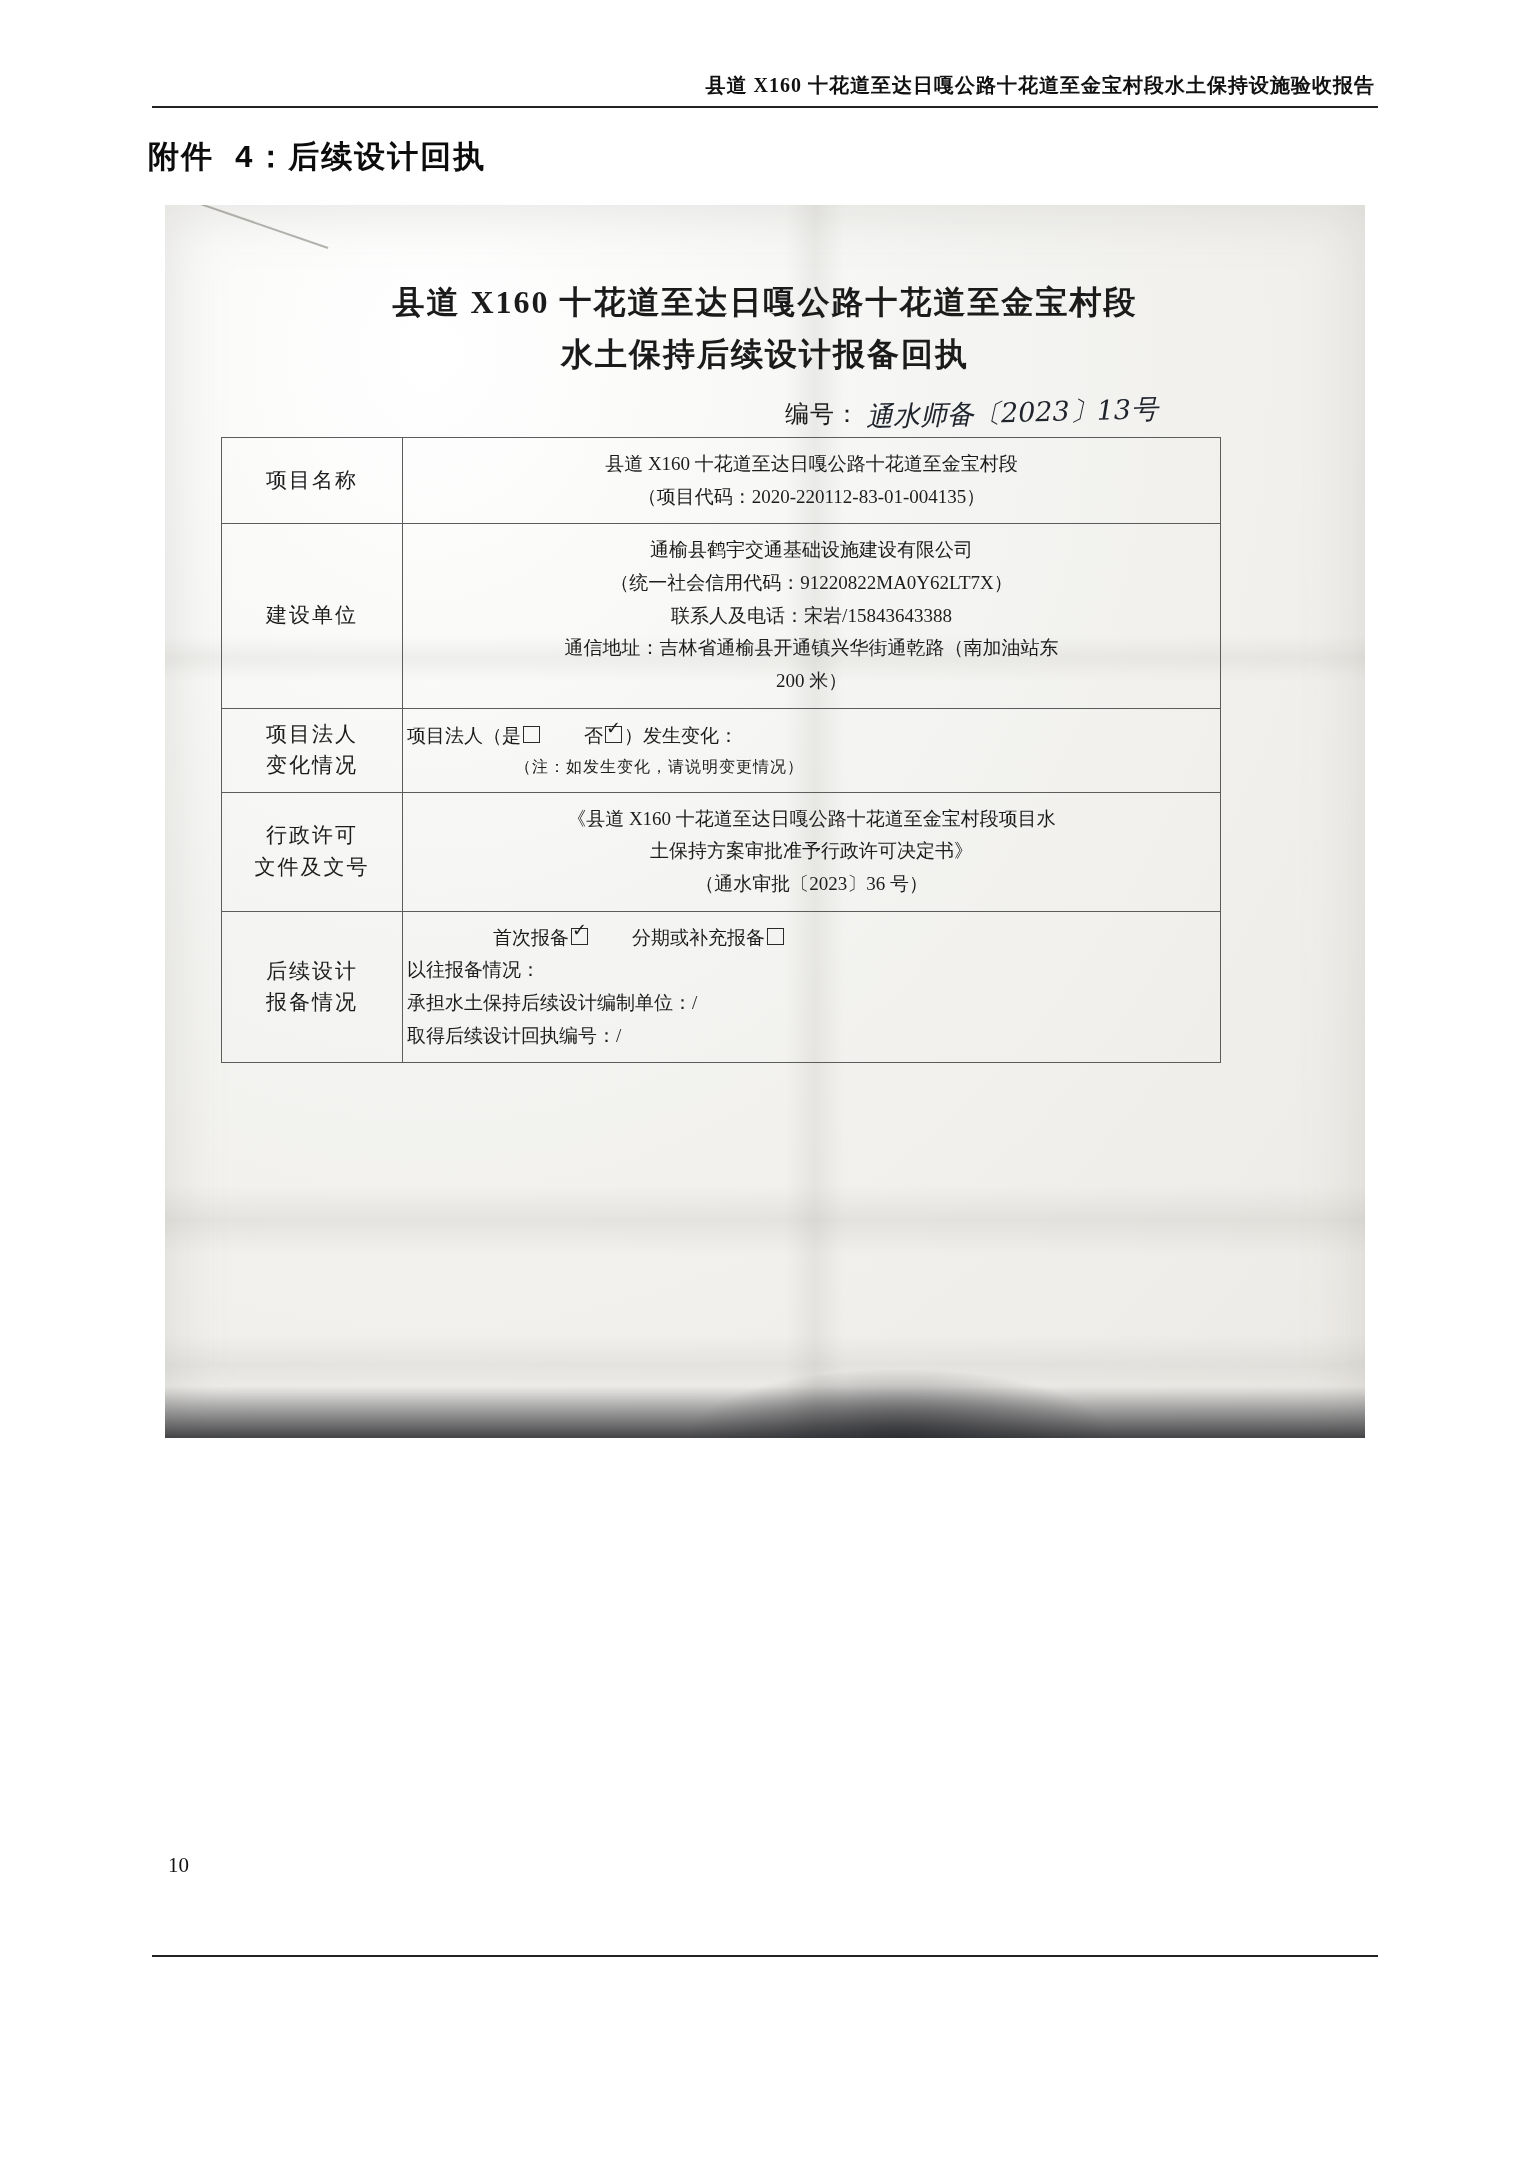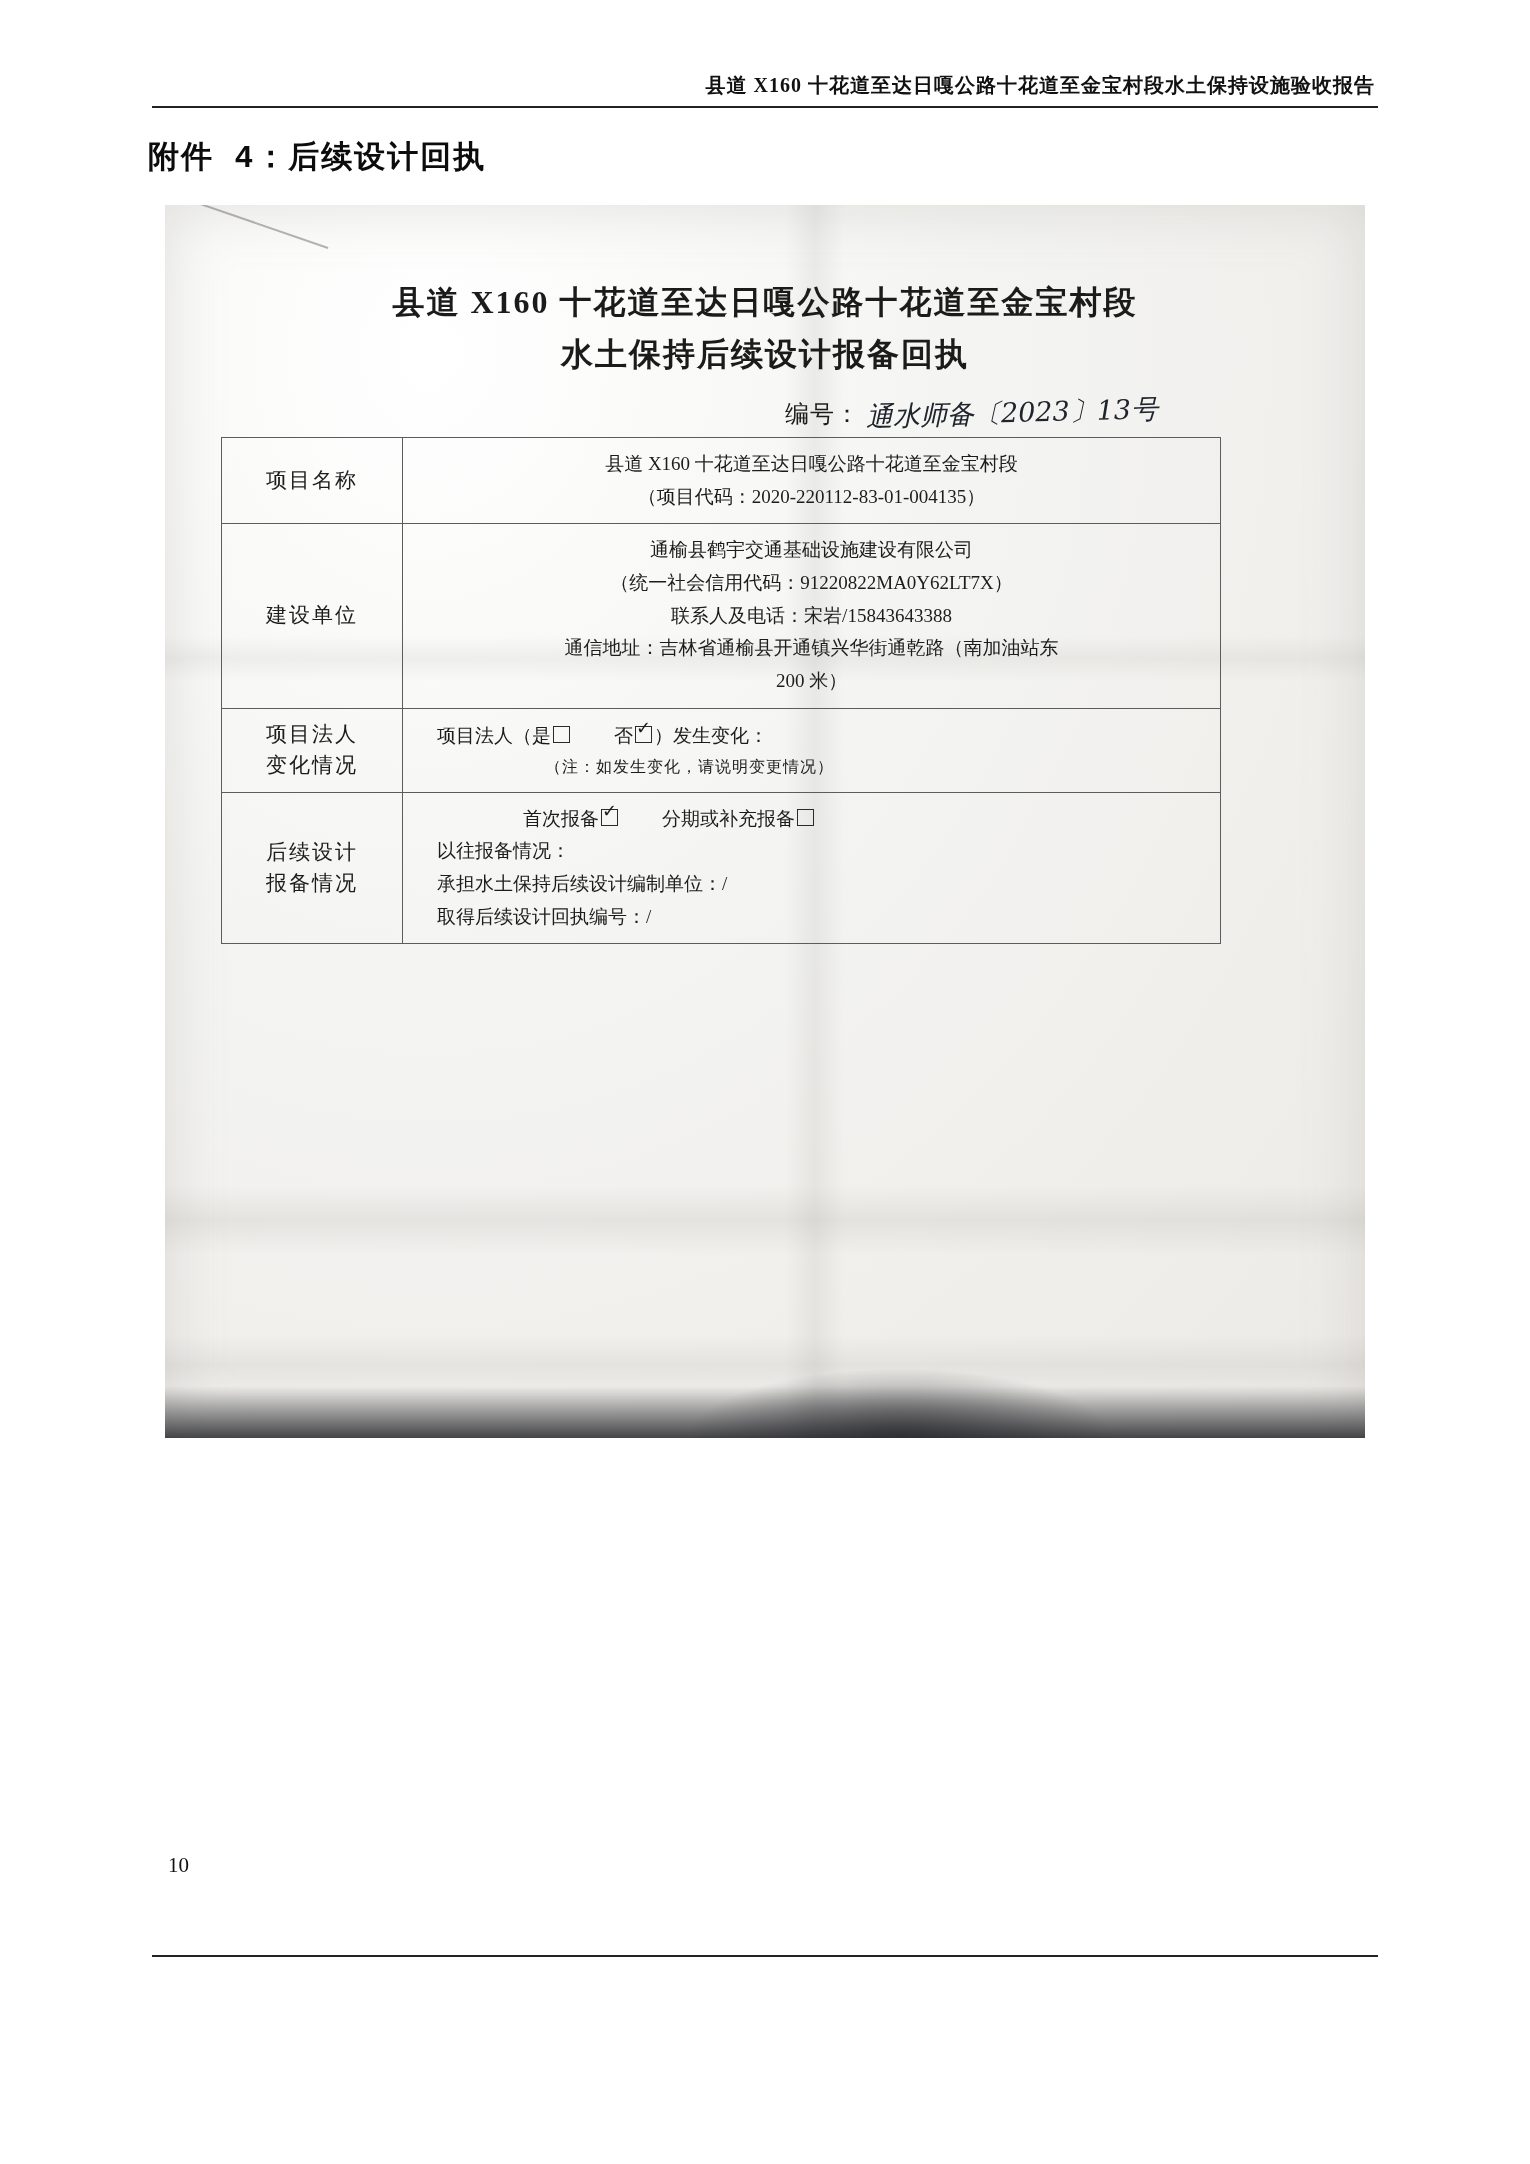--- a/index.html
+++ b/index.html
@@ -154,21 +154,21 @@
     text-align: center;
     font-size: 21px;
     letter-spacing: 2px;
     line-height: 1.5;
   }
   .rcpt-table td.value {
     text-align: center;
   }
   .rcpt-table td.value.left {
     text-align: left;
-    padding-left: 34px;
+    padding-left: 4px;
   }
   .vline { display: block; }
   .vline.small { font-size: 16px; letter-spacing: 1px; }
   .indent { padding-left: 108px; }
   .cbox {
     display: inline-block;
     width: 15px; height: 15px;
     border: 1.5px solid #2a2a2a;
     margin: 0 2px -1px 2px;
     position: relative;
@@ -252,20 +252,31 @@
             <span class="vline">项目法人</span>
             <span class="vline">变化情况</span>
           </td>
           <td class="value left">
             <span class="vline"><span>项目法人（是</span><span class="cbox"></span><span class="gap"></span><span>否</span><span class="cbox checked"></span><span>）发生变化：</span></span>
             <span class="vline small indent">（注：如发生变化，请说明变更情况）</span>
           </td>
         </tr>
 
 
+        <tr>
+          <td class="label">
+            <span class="vline">行政许可</span>
+            <span class="vline">文件及文号</span>
+          </td>
+          <td class="value">
+            <span class="vline">《县道 X160 十花道至达日嘎公路十花道至金宝村段项目水</span>
+            <span class="vline">土保持方案审批准予行政许可决定书》</span>
+            <span class="vline">（通水审批〔2023〕36 号）</span>
+          </td>
+        </tr>
 
         <tr>
           <td class="label">
             <span class="vline">后续设计</span>
             <span class="vline">报备情况</span>
           </td>
           <td class="value left">
             <span class="vline" style="padding-left:86px;"><span>首次报备</span><span class="cbox checked"></span><span class="gap"></span><span>分期或补充报备</span><span class="cbox"></span></span>
             <span class="vline">以往报备情况：</span>
             <span class="vline"><span>承担水土保持后续设计编制单位：</span><span>/</span></span>

